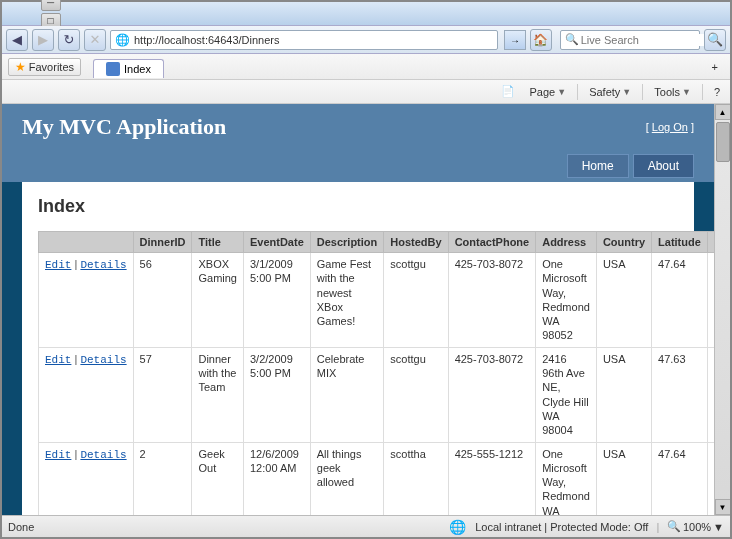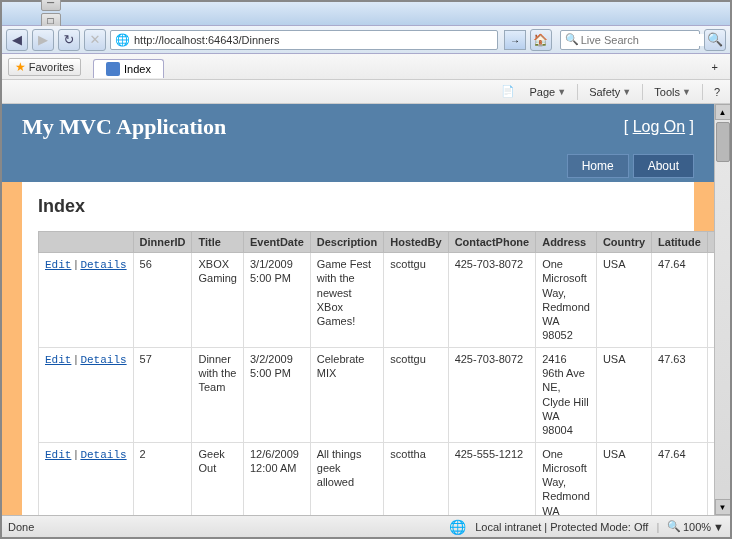--- a/index.html
+++ b/index.html
@@ -104,32 +104,32 @@
     }
     .scrollbar-right {
       width: 16px; background: linear-gradient(to bottom, #e8e8e8, #d8d8d8);
       border-left: 1px solid #bbb; display: flex; flex-direction: column; align-items: center;
     }
     .scroll-arrow { width: 16px; height: 16px; background: #d0d0d0; border: 1px solid #aaa; display: flex; align-items: center; justify-content: center; font-size: 8px; cursor: pointer; }
     .scroll-thumb { width: 14px; height: 40px; background: #b8b8b8; border: 1px solid #999; border-radius: 2px; margin: 2px 0; cursor: pointer; }
 
     .page-content {
       flex: 1;
-      background: #fdba74;
+      background: #0c4a6e;
       overflow-y: auto;
     }
 
     
     .app-header {
       background: #5580a8;
       padding: 10px 20px;
       display: flex; align-items: center; justify-content: space-between;
     }
     .app-title { color: white; font-size: 22px; font-weight: bold; font-family: Georgia, serif; }
-    .log-on-link { color: white; font-size: 16px; text-decoration: none; padding-left: 44px; }
+    .log-on-link { color: white; font-size: 11px; text-decoration: none; padding-left: 44px; }
     .log-on-link a { color: white; text-decoration: underline; }
 
     .nav-menu {
       background: #5580a8;
       padding: 4px 20px;
       display: flex; justify-content: flex-end; gap: 4px;
     }
     .menu-btn {
       background: #4a7099; color: white; border: 1px solid #6a90bb;
       padding: 4px 14px; font-size: 12px; cursor: pointer;

